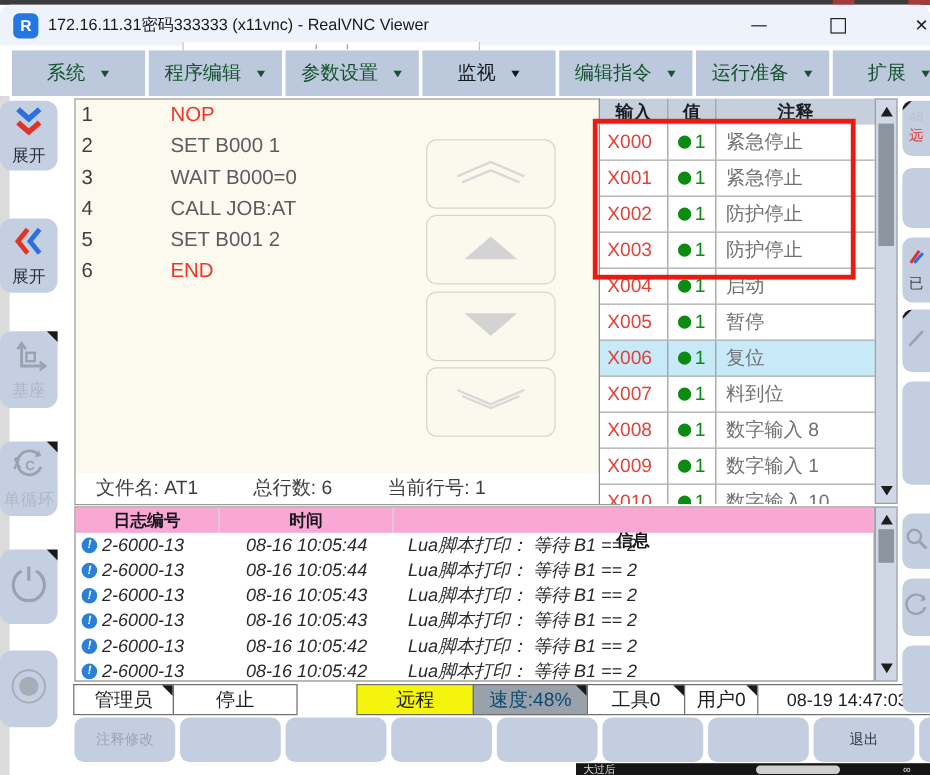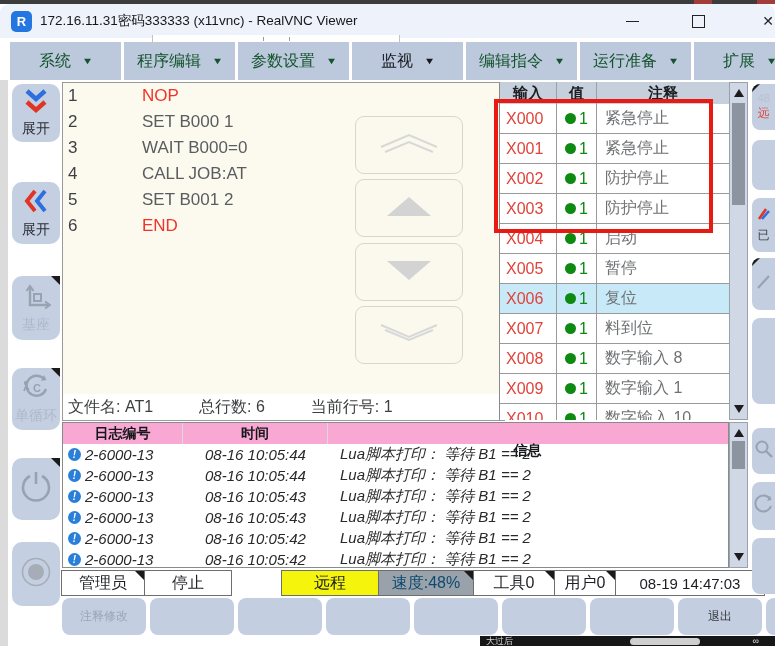--- a/index.html
+++ b/index.html
@@ -24,41 +24,41 @@
            border:1px solid #c2c2c2;border-top:none;}
   .vnc-tab i{position:absolute;top:2px;width:1px;height:4px;background:#9a9a9a;}
   
   .menubar{position:absolute;left:0;top:42px;width:775px;height:38px;background:#fff;display:flex;padding-left:10px;}
   .menu-item{width:111px;height:38px;margin-right:3px;background:#bcc9dc;display:flex;
              align-items:center;justify-content:center;font-size:16px;color:#14532d;flex:none;}
   .menu-item .caret{font-size:9px;margin-left:12px;transform:scaleX(1.3);}
   .menu-item.active{color:#15181d;}
   
   .side-strip{position:absolute;left:0;top:80px;width:8px;height:566px;background:#dbdbdb;}
-  .side-btn{position:absolute;left:12px;width:48px;background:#c4cfe2;border-radius:10px;
+  .side-btn{position:absolute;left:0;width:48px;background:#c4cfe2;border-radius:10px;
             display:flex;flex-direction:column;align-items:center;justify-content:center;gap:2px;}
   .side-label{font-size:14px;color:#2a2e34;}
   .side-btn.disabled .side-label{color:#aeb8c8;}
   .corner-tr{position:absolute;top:0;right:0;width:0;height:0;
              border-top:9px solid #1a1a1a;border-left:9px solid transparent;}
   .corner-tl{position:absolute;top:0;left:0;width:0;height:0;
              border-top:8px solid #1a1a1a;border-right:8px solid transparent;}
   
   .code-panel{position:absolute;left:62px;top:82px;width:436px;height:312px;background:#fcfaef;
               border:1px solid #9a9a9a;overflow:hidden;}
   .code-line{display:flex;height:26px;line-height:26px;font-size:17px;}
   .code-line .ln{width:74px;padding-left:5px;color:#3d3f42;}
   .code-line .ct{color:#5a5d60;}
   .code-line .ct.kw{color:#f23428;}
   .arrow-btn{position:absolute;left:292px;width:106px;height:56px;border:1px solid #d9d6c9;
              border-radius:9px;background:#fbf9ee;display:flex;align-items:center;justify-content:center;}
   
   .file-status{position:absolute;left:62px;top:394px;width:436px;height:26px;background:#fff;
                border:1px solid #9a9a9a;border-top:none;display:flex;align-items:center;gap:46px;
-               font-size:16px;color:#3c3e40;padding-left:5px;}
+               font-size:16px;color:#3c3e40;padding-left:17px;}
   
   .io-table{position:absolute;left:499px;top:82px;width:230px;height:338px;background:#fff;
             border-left:1px solid #8a8a8a;overflow:hidden;}
   .io-head{display:flex;height:22px;background:#c6cfdc;font-size:15px;font-weight:bold;color:#1c1e22;}
   .io-head span{display:flex;align-items:center;justify-content:center;border-right:1px solid #98a0ac;box-sizing:border-box;}
   .io-row{display:flex;height:30px;border-bottom:1px solid #9a9a9a;box-sizing:border-box;background:#fff;}
   .io-row.hl{background:#c7e9f8;}
   .io-c1{width:57px;display:flex;align-items:center;padding-left:6px;box-sizing:border-box;
          color:#e0433a;font-size:16px;border-right:1px solid #9a9a9a;}
   .io-c2{width:40px;display:flex;align-items:center;justify-content:center;gap:3px;box-sizing:border-box;
@@ -444,21 +444,21 @@
     <div class="sb-arrow" style="bottom:2px">
         <span class="tri-down"></span>
       </div>
   </div>
 
   <div class="status-bar" id="status-bar">
       <div class="st-cell " style="width:84px;">
         <span class="corner-tr"></span>
         <span>管理员</span>
       </div>
-      <div class="st-cell " style="width:88px;">
+      <div class="st-cell " style="width:104px;">
         <span>停止</span>
       </div>
       <div class="sb-gap"></div>
       <div class="st-cell yellow" style="width:98px;">
         <span>远程</span>
       </div>
       <div class="st-cell gray" style="width:96px;">
         <span class="corner-tr"></span>
         <span>速度:48%</span>
       </div>

